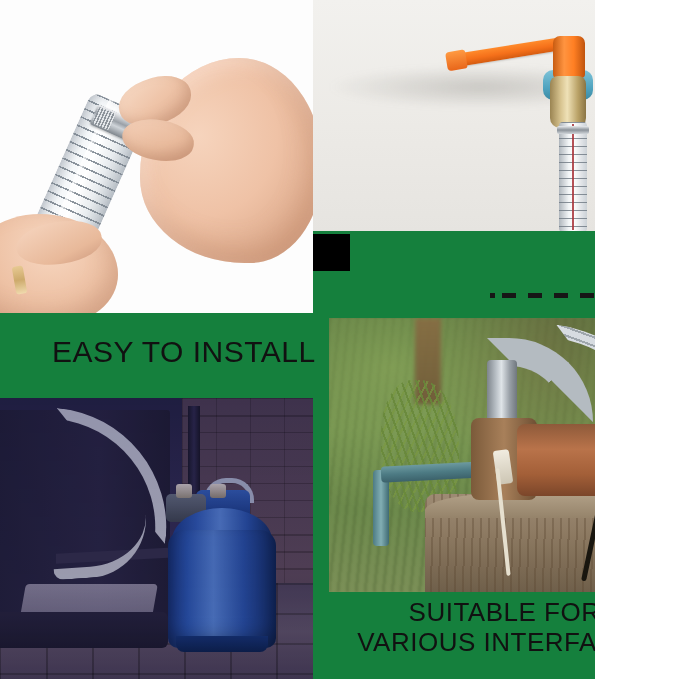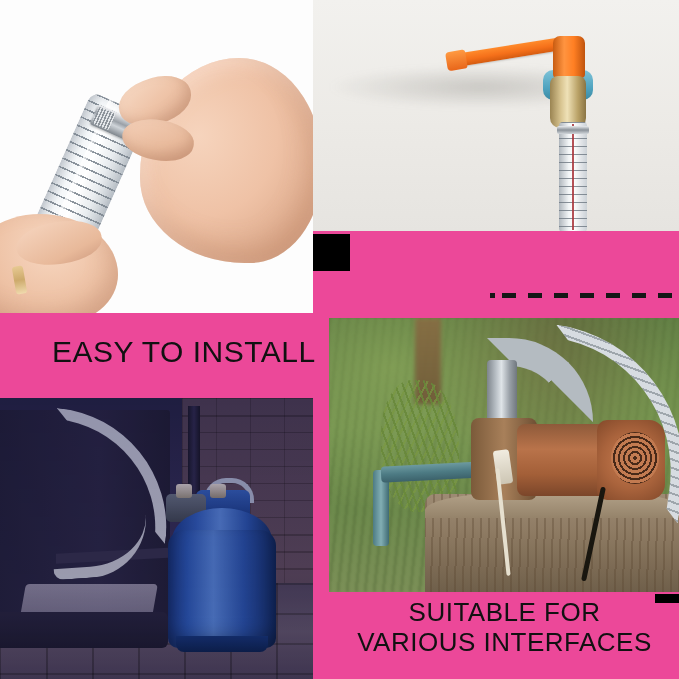--- a/index.html
+++ b/index.html
@@ -6,23 +6,23 @@
   html, body {
     margin: 0;
     padding: 0;
     background: #ffffff;
   }
   body {
     font-family: "Liberation Sans", sans-serif;
   }
   #canvas {
     position: relative;
-    width: 679px;
+    width: 595px;
     height: 679px;
-    background: #ec4899;
+    background: #15803d;
     overflow: hidden;
   }
 
   
   .panel {
     position: absolute;
     overflow: hidden;
   }
 
   

